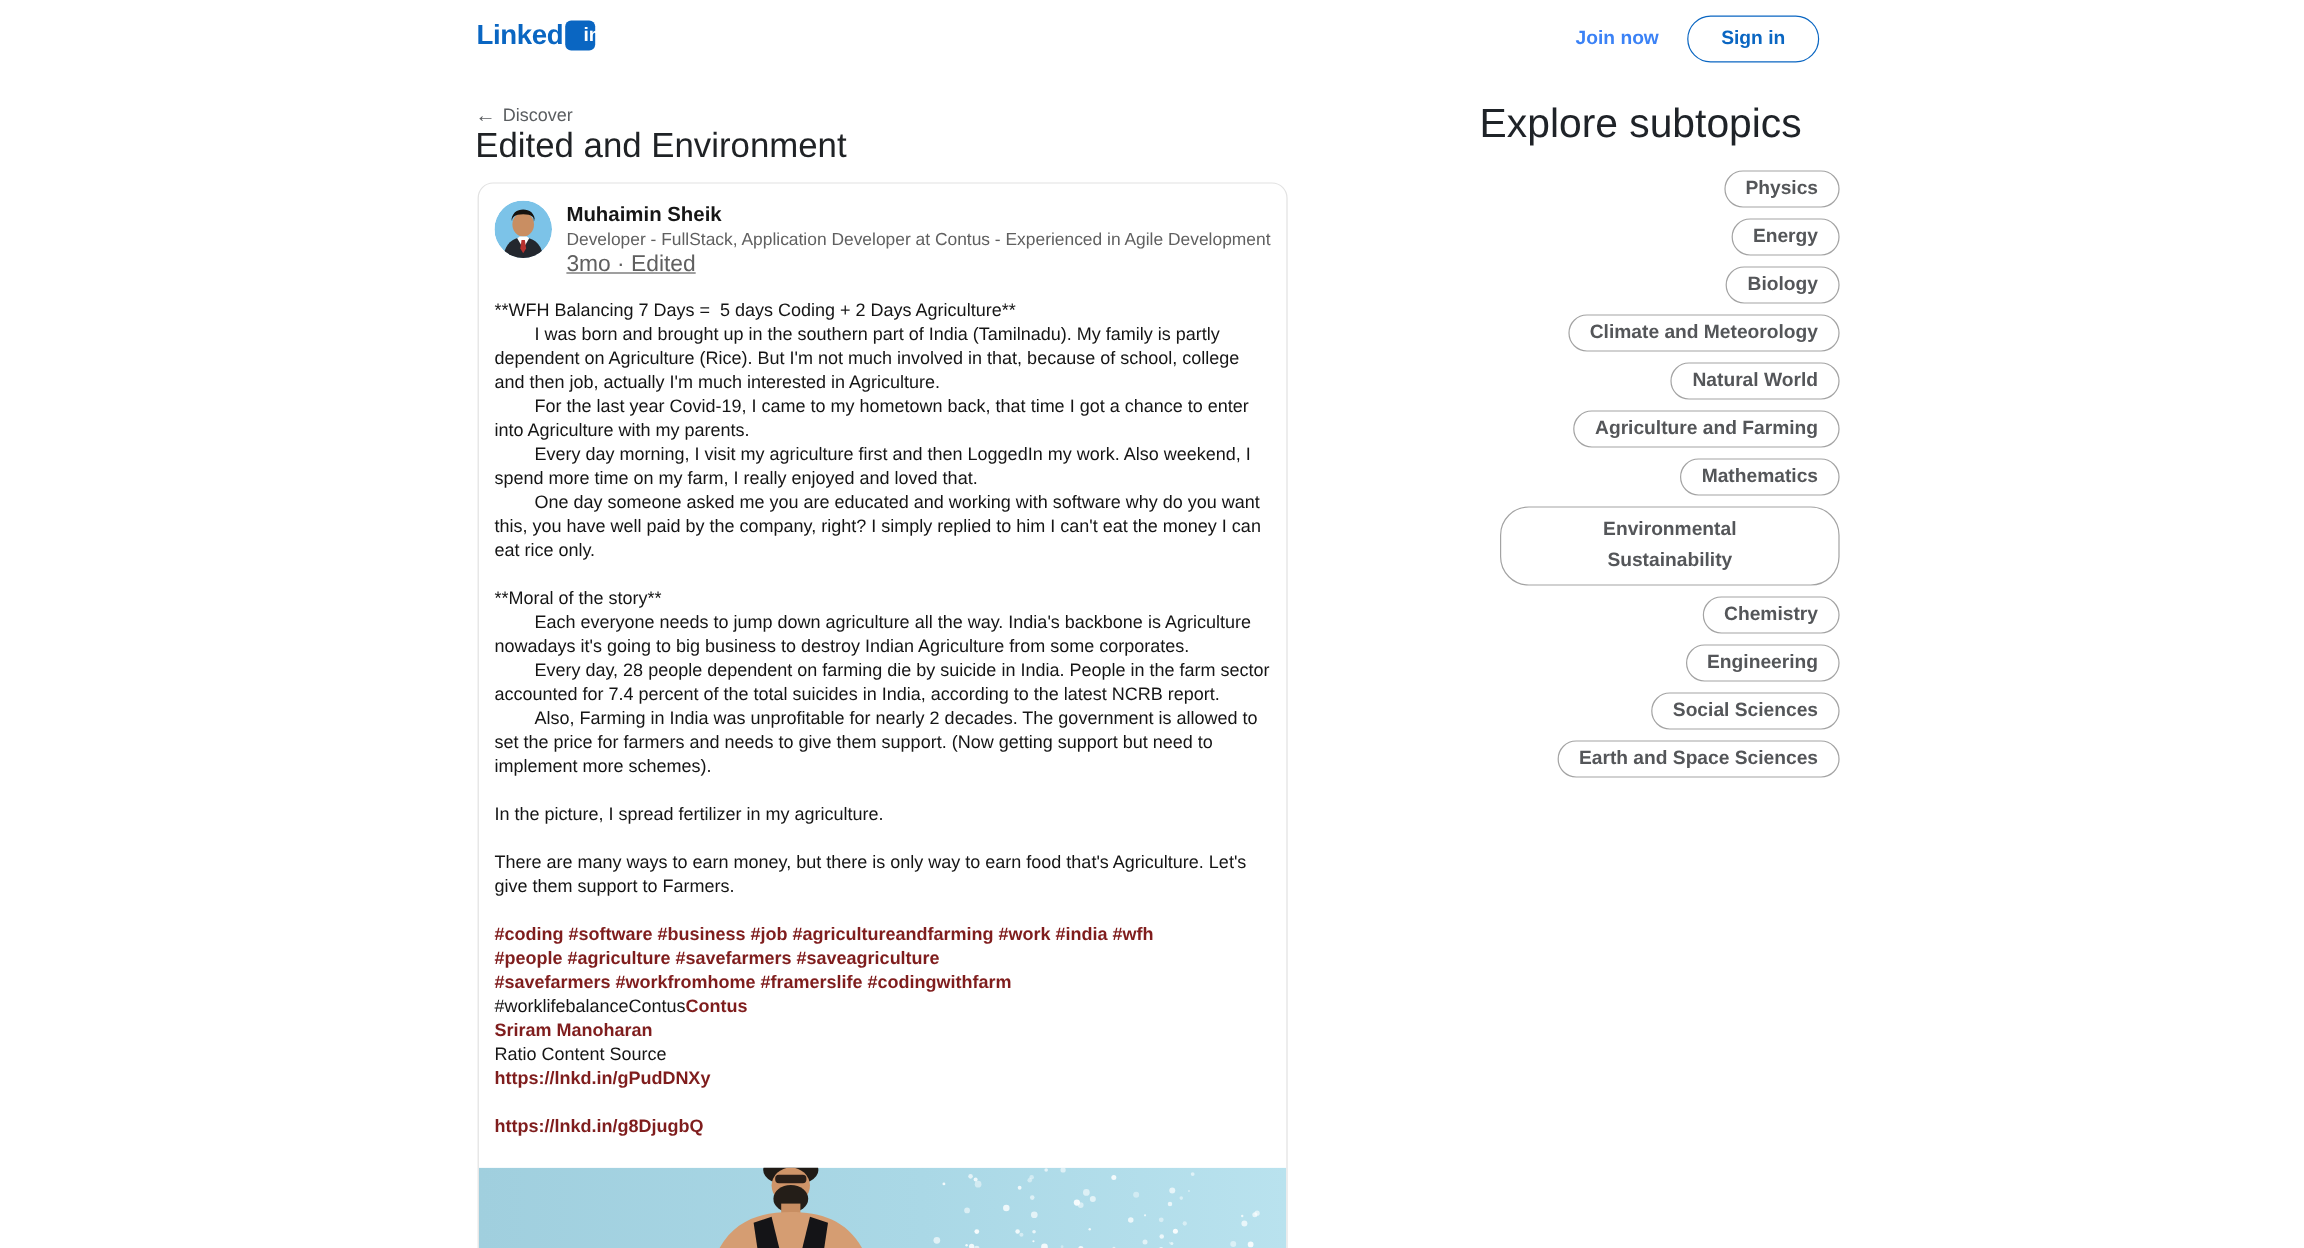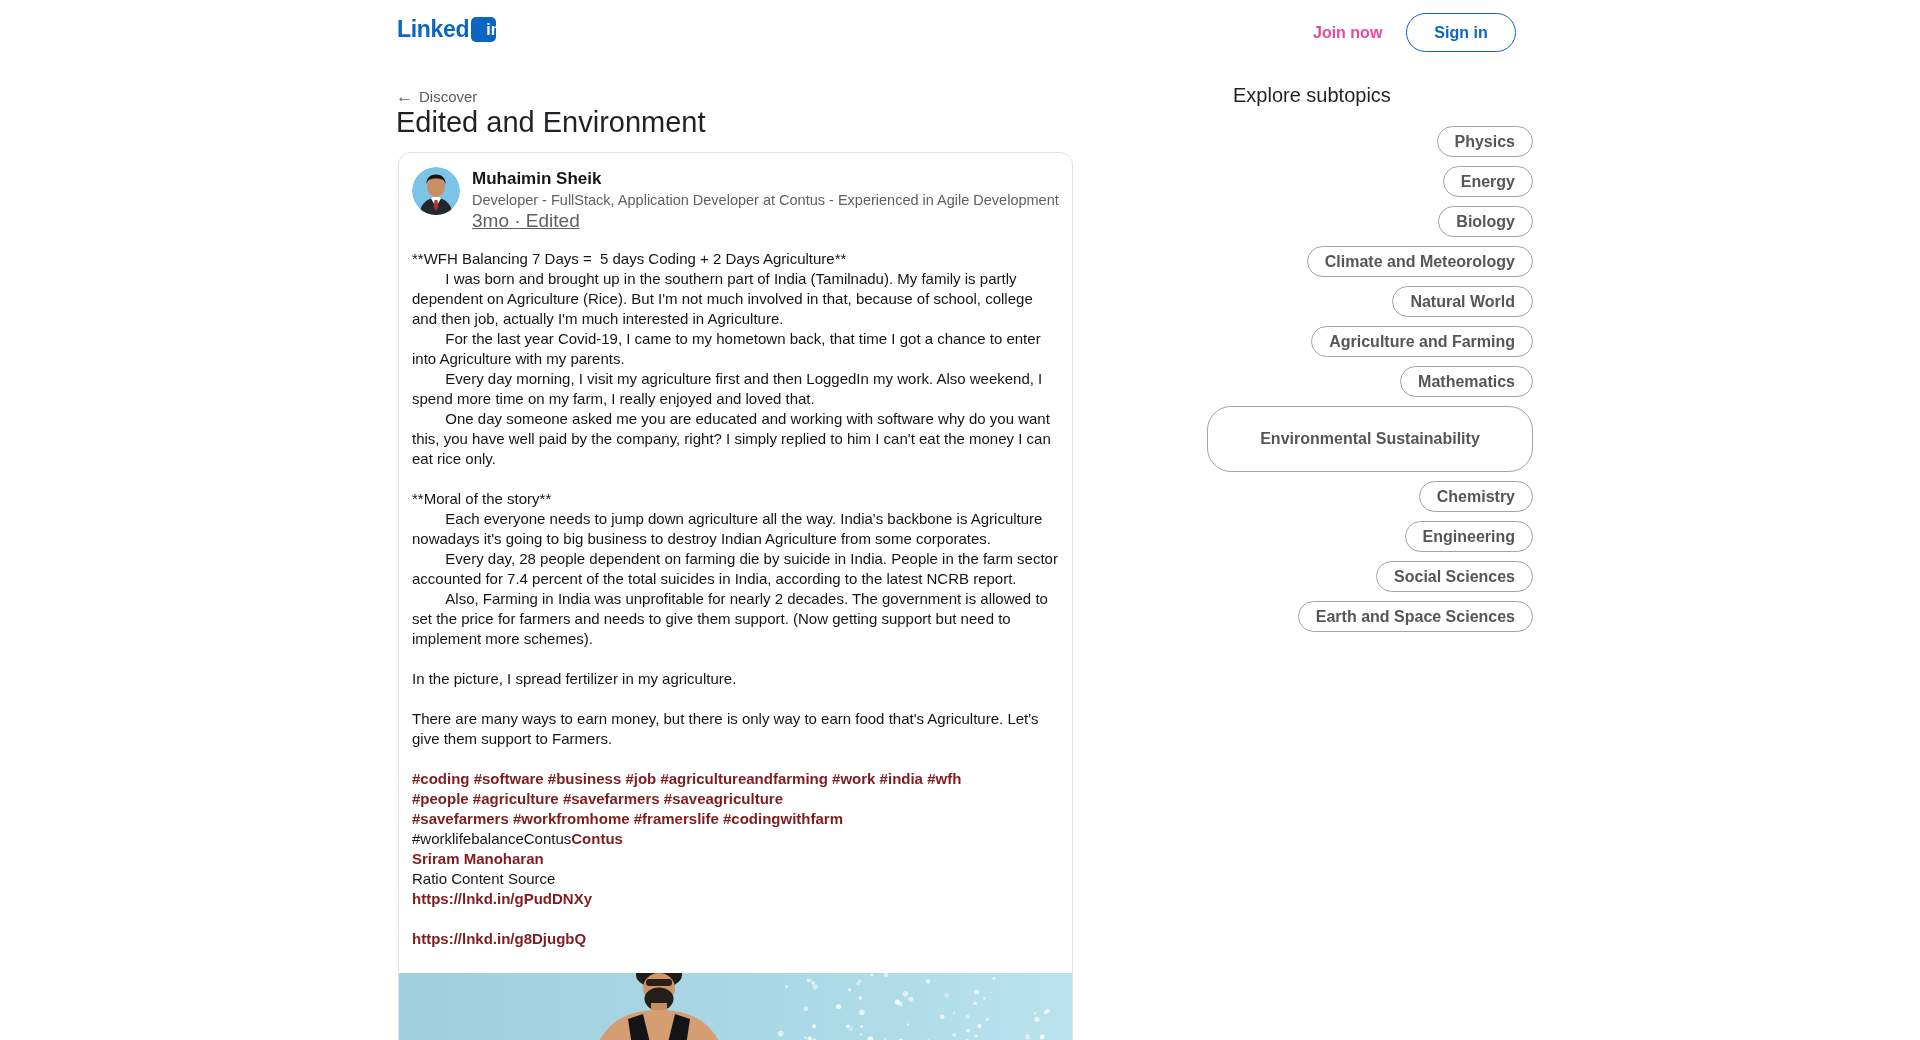--- a/index.html
+++ b/index.html
@@ -7,21 +7,21 @@
   body {
     position:relative; background:#ffffff; overflow:hidden;
     font-family:"Liberation Sans", sans-serif; color:#151515;
   }
   
   .brand { position:absolute; left:397px; top:16px; display:flex; align-items:center; cursor:pointer; }
   .brand-word { font-size:23px; font-weight:700; color:#0a66c2; letter-spacing:-0.3px; }
   .brand-badge { width:25px; height:25px; margin-left:2px; background:#0a66c2; border-radius:5px;
     color:#fff; font-size:16px; font-weight:700; display:flex; align-items:center; justify-content:center;padding-left:19px; }
   .top-actions { position:absolute; top:13px; left:1313px; display:flex; align-items:center; gap:24px; }
-  .join-now { font-size:16px; font-weight:700; color:#ec4899; cursor:pointer; }
+  .join-now { font-size:16px; font-weight:700; color:#3b82f6; cursor:pointer; }
   .signin-btn { height:39px; padding:0 27px; border:1.5px solid #0a66c2; border-radius:21px;
     background:#fff; color:#0a66c2; font-size:16px; font-weight:700; display:flex; align-items:center;
     font-family:"Liberation Sans", sans-serif; cursor:pointer; }
   
   .back-link { position:absolute; left:396px; top:88px; display:flex; align-items:center; gap:6px;
     color:#5a5d60; font-size:15px; cursor:pointer; }
   .back-arrow { font-size:17px; line-height:1; color:#5a5d60; }
   .page-title { position:absolute; left:396px; top:106px; font-size:29px; font-weight:400; color:#1f2225; }
   .post-card { position:absolute; left:398px; top:152px; width:675px; height:1300px;
     background:#fff; border:1px solid #e2e2e2; border-radius:13px; padding:14px 13px 0; }
@@ -32,26 +32,26 @@
   .author-meta { font-size:19px; color:#606060; margin-top:2px;text-decoration:underline; }
   .post-body { margin-top:17px; font-size:15px; line-height:20px; color:#151515; white-space:pre-wrap; }
   .tags-block { margin-top:20px; font-size:15px; line-height:20px; }
   .taglink { color:#7f1d1d; font-weight:700; cursor:pointer; }
   .plainline { color:#151515; font-weight:400; }
   .gap20 { height:20px; }
   .post-photo { margin:24px -13px 0; height:290px; overflow:hidden; cursor:pointer; }
   .post-photo svg { display:block; }
   
   .sidebar { position:absolute; left:1233px; top:84px; width:300px; }
-  .sidebar-title { font-size:20px; font-weight:400; color:#1f2328; }
+  .sidebar-title { font-size:34px; font-weight:400; color:#1f2328; }
   .pill-list { margin-top:19px; display:flex; flex-direction:column; align-items:flex-end; gap:9px; }
   .pill { height:31px; padding:0 17px; border:1px solid #a3a3a3; border-radius:16px; background:#fff;
     color:#545659; font-size:16px; font-weight:700; display:flex; align-items:center; white-space:nowrap;
     font-family:"Liberation Sans", sans-serif; cursor:pointer; }
-  .pill-wide { width:326px; height:66px; border-radius:24px; white-space:normal; text-align:center;
+  .pill-wide { width:283px; height:66px; border-radius:24px; white-space:normal; text-align:center;
     justify-content:center; padding:0 34px; line-height:26px; }
 </style>
 </head>
 <body>
 
 <div class="brand">
   <span class="brand-word">Linked</span>
   <span class="brand-badge">in</span>
 </div>
 <div class="top-actions">

